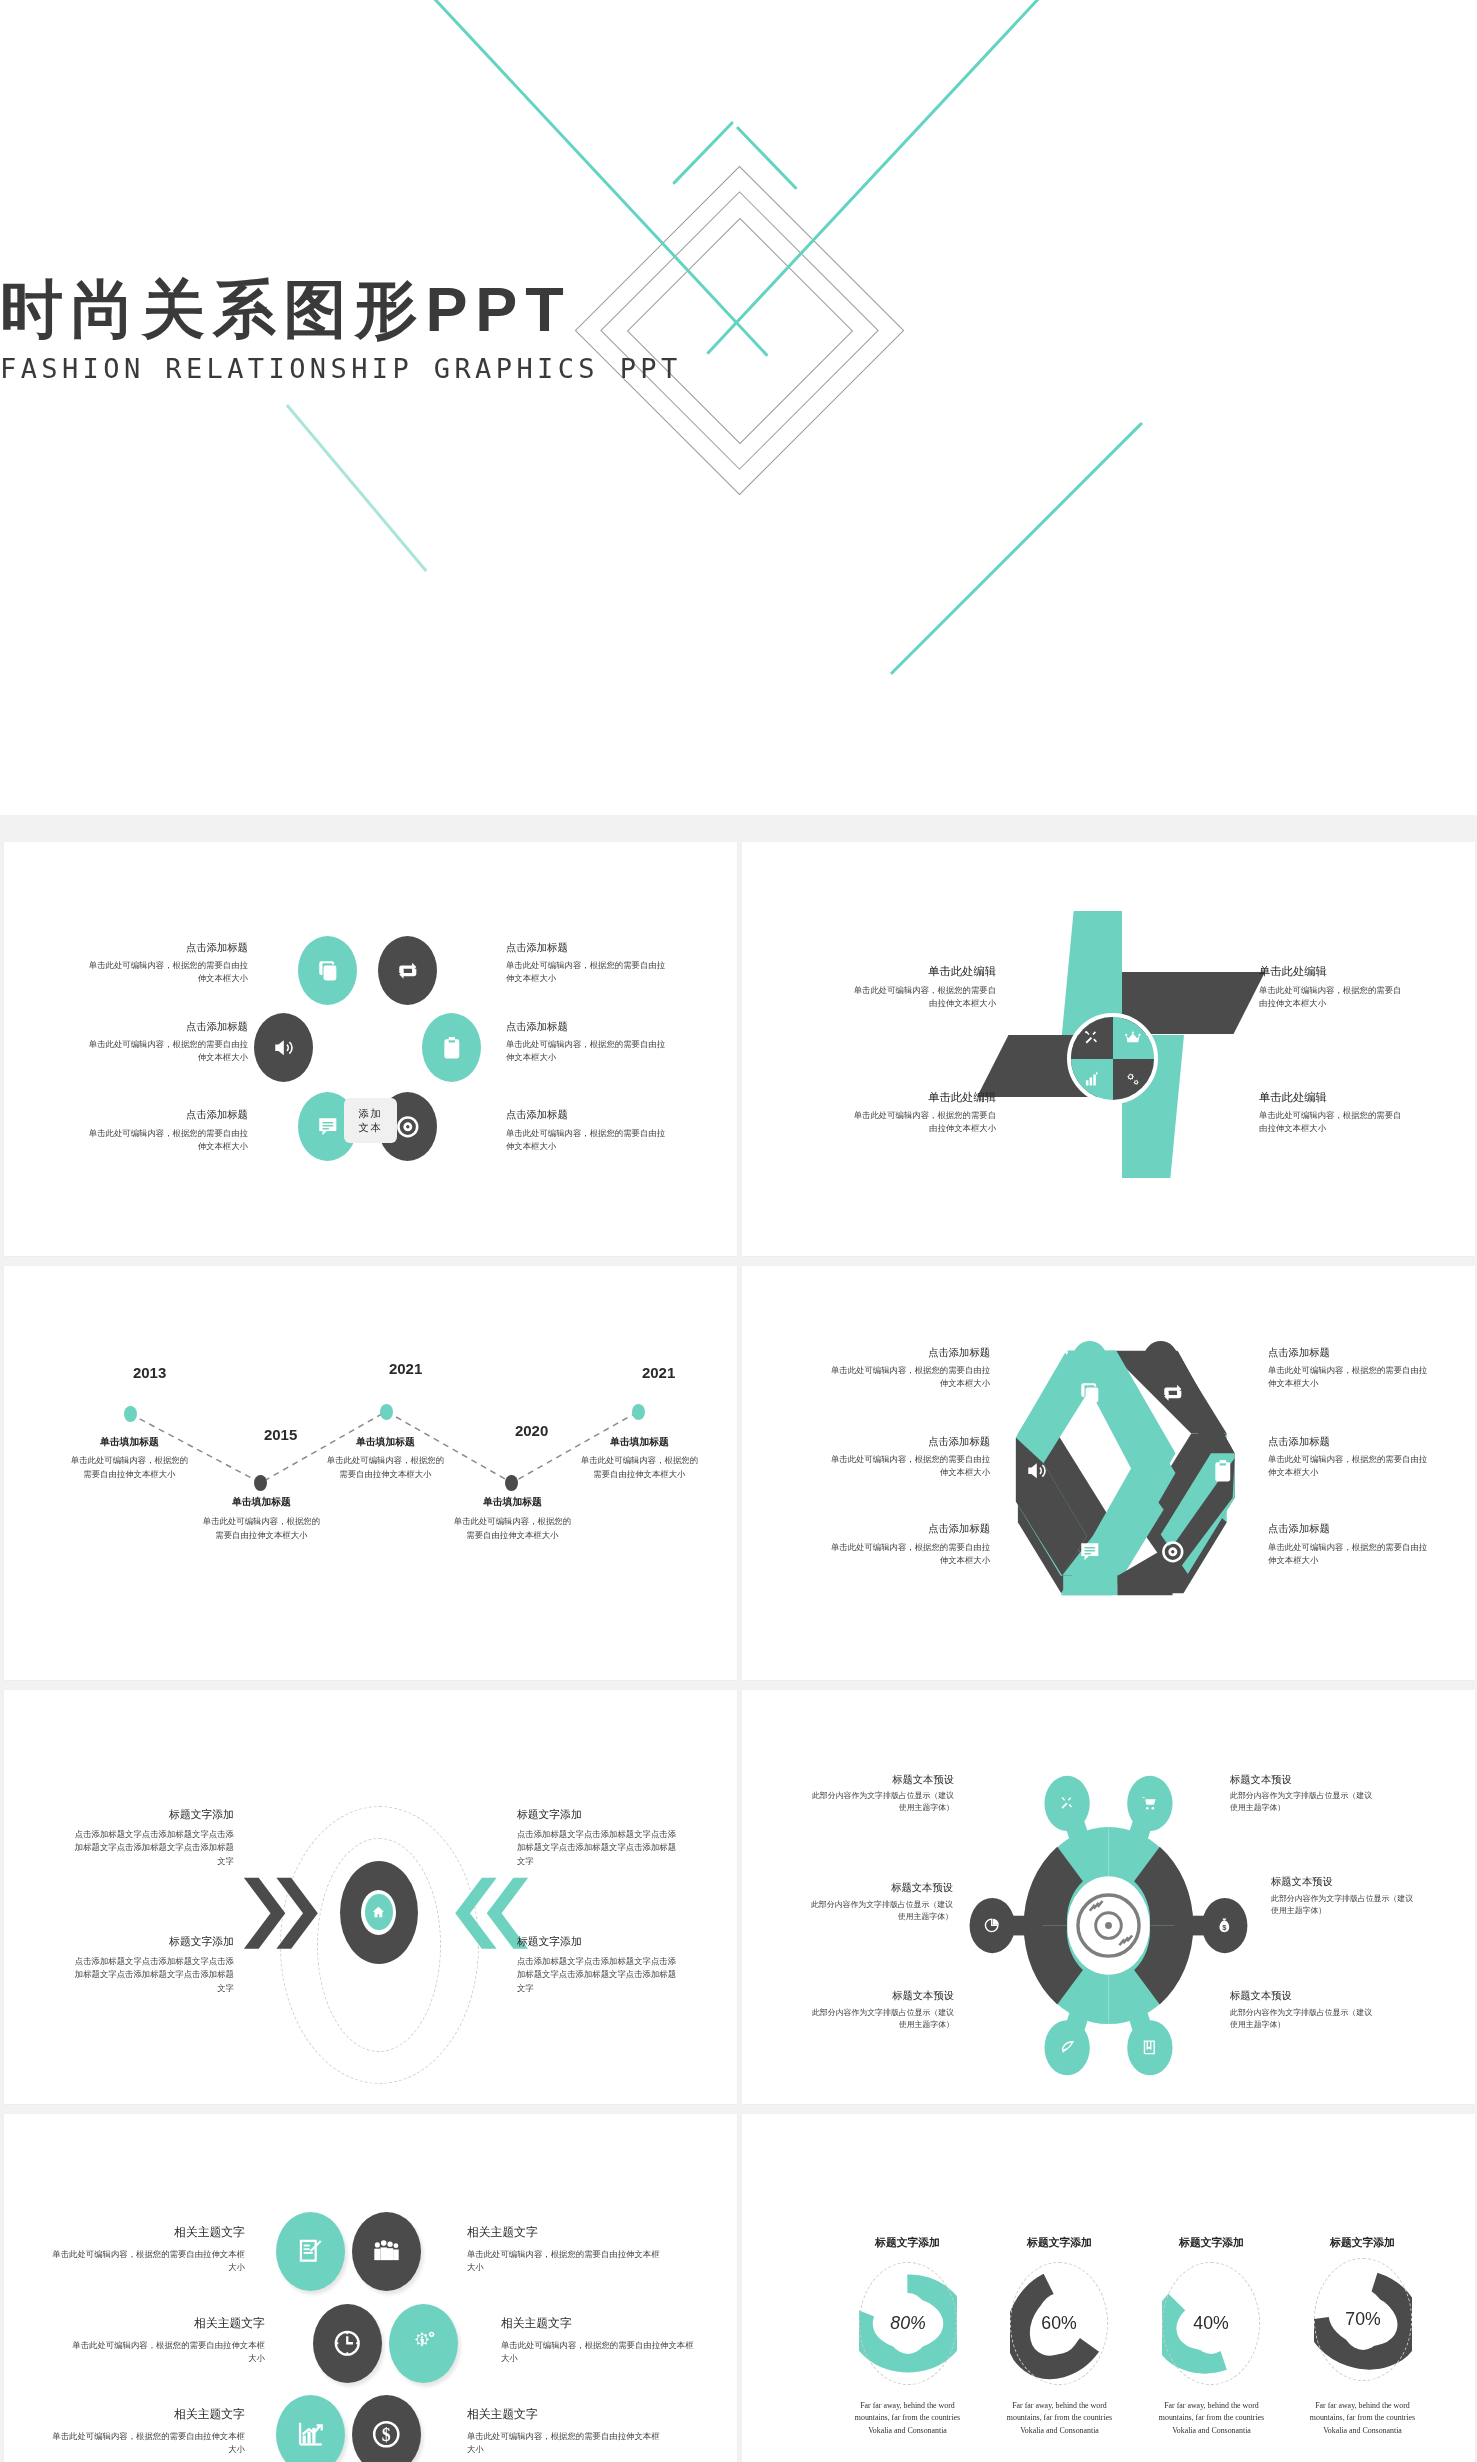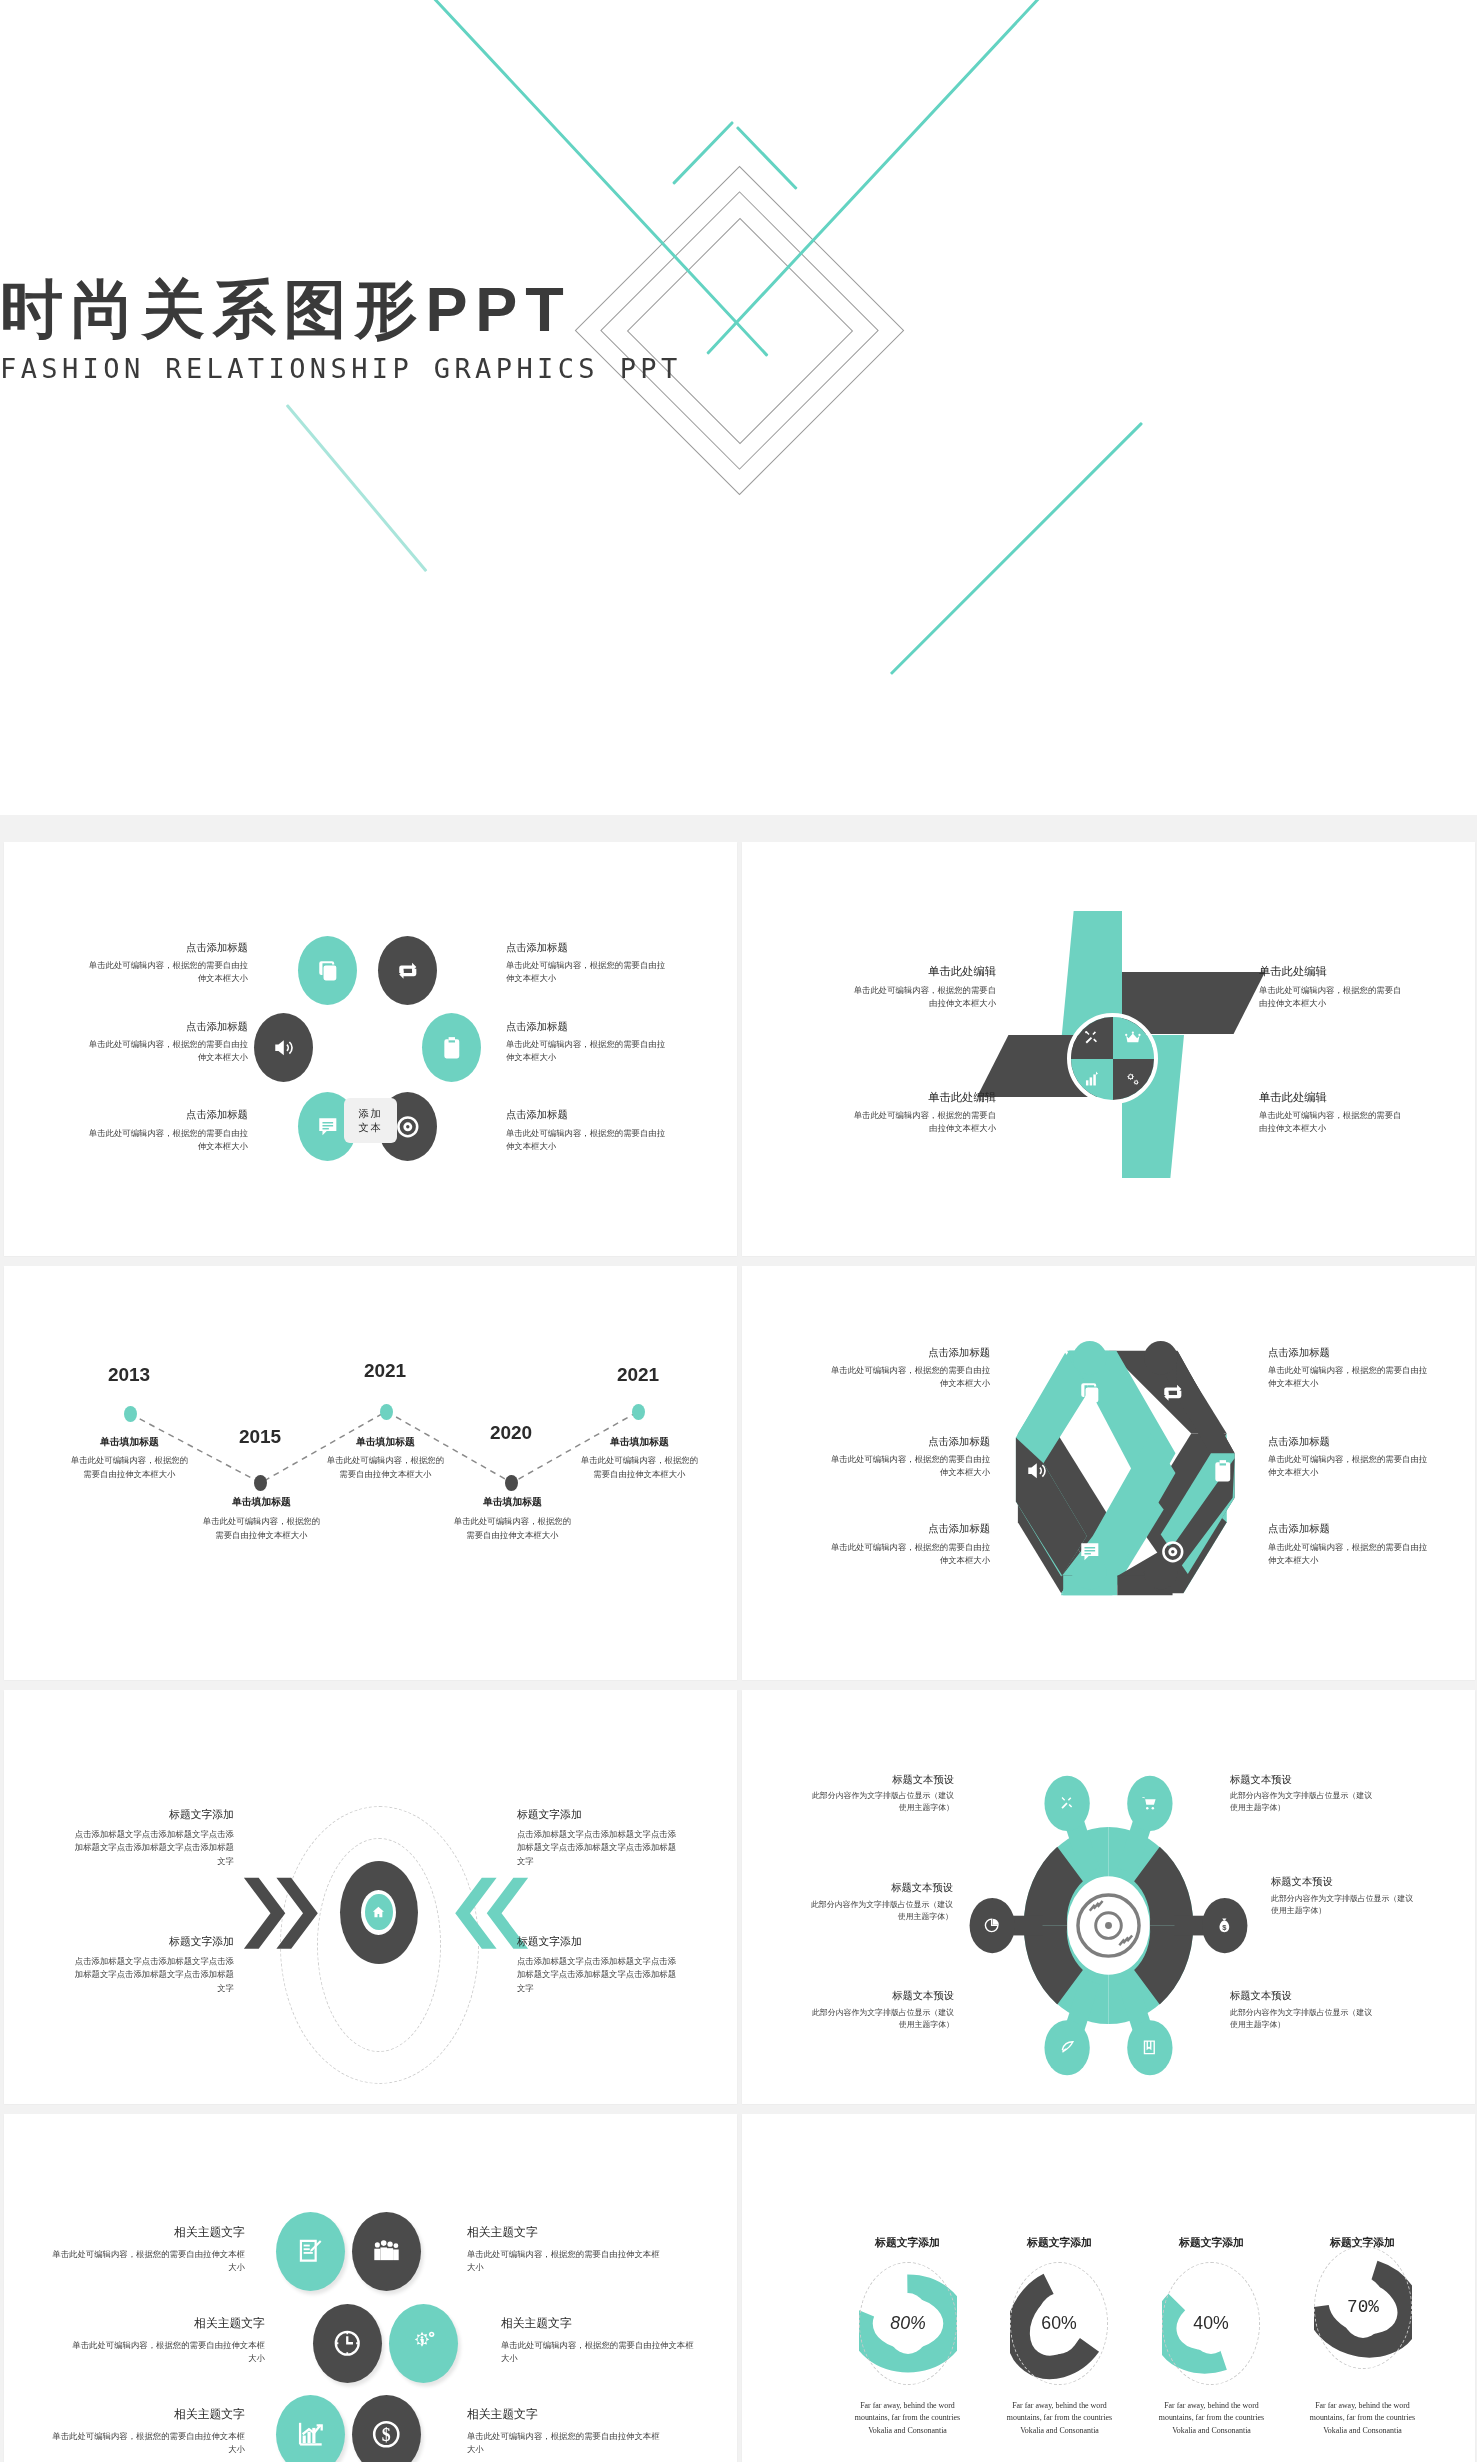--- a/index.html
+++ b/index.html
@@ -64,21 +64,21 @@
   .pw-center{
     position:absolute;left:325px;top:171px;width:83px;height:83px;border-radius:50%;
     border:4.4px solid #fff;overflow:hidden;
     display:grid;grid-template-columns:1fr 1fr;grid-template-rows:1fr 1fr;
   }
   .pw-q{display:flex;align-items:center;justify-content:center;}
   .s2-t{position:absolute;width:148px;font-size:11.3px;line-height:1.1;}
   .s2-b{position:absolute;width:148px;font-size:8.4px;line-height:1.6;}
 
   
-  .tl-year{position:absolute;font-size:19px;font-weight:700;color:#2b2b2b;}
+  .tl-year{position:absolute;font-size:15px;font-weight:700;color:#2b2b2b;margin-left:25px;}
   .tl-dot{position:absolute;width:12.8px;height:15.8px;border-radius:50%;}
   .tl-t{position:absolute;width:123px;font-size:9.8px;font-weight:700;color:#242424;}
   .tl-b{position:absolute;width:123px;font-size:8.4px;line-height:1.65;color:#3d3d3d;}
 
   
   .s4-t{position:absolute;width:167px;font-size:10.3px;line-height:1.1;}
   .s4-b{position:absolute;width:167px;font-size:8.4px;line-height:1.6;}
 
   
   .s5-t{position:absolute;width:167px;font-size:10.8px;line-height:1.1;}
@@ -637,21 +637,21 @@
             <div class="dn-dash"></div>
             <svg width="98" height="123" viewBox="0 0 200 250">
               <ellipse cx="100" cy="125" rx="76" ry="96" fill="none" stroke="#6ed2c1" stroke-width="48" stroke-dasharray="216 324" transform="rotate(72 100 125)"></ellipse>
               <ellipse cx="100" cy="125" rx="46" ry="62" fill="#fff"></ellipse>
             </svg>
             <div class="dn-val">40%</div>
           </div>
           <div class="dn-b" style="left:413px;top:286px;">Far far away, behind the word mountains, far from the countries Vokalia and Consonantia</div>
 
           <div class="dn-t" style="left:564px;top:122px;">标题文字添加</div>
-          <div class="dn-wrap" style="left:572px;top:132px;font-family:Liberation Mono, monospace;">
+          <div class="dn-wrap" style="left:572px;top:144px;">
             <div class="dn-dash"></div>
             <svg width="98" height="123" viewBox="0 0 200 250">
               <ellipse cx="100" cy="125" rx="76" ry="96" fill="none" stroke="#4b4b4b" stroke-width="48" stroke-dasharray="378 162" transform="rotate(-72 100 125)"></ellipse>
               <ellipse cx="100" cy="125" rx="46" ry="62" fill="#fff"></ellipse>
             </svg>
             <div class="dn-val">70%</div>
           </div>
           <div class="dn-b" style="left:564px;top:286px;">Far far away, behind the word mountains, far from the countries Vokalia and Consonantia</div>
         </div>
       </div>

